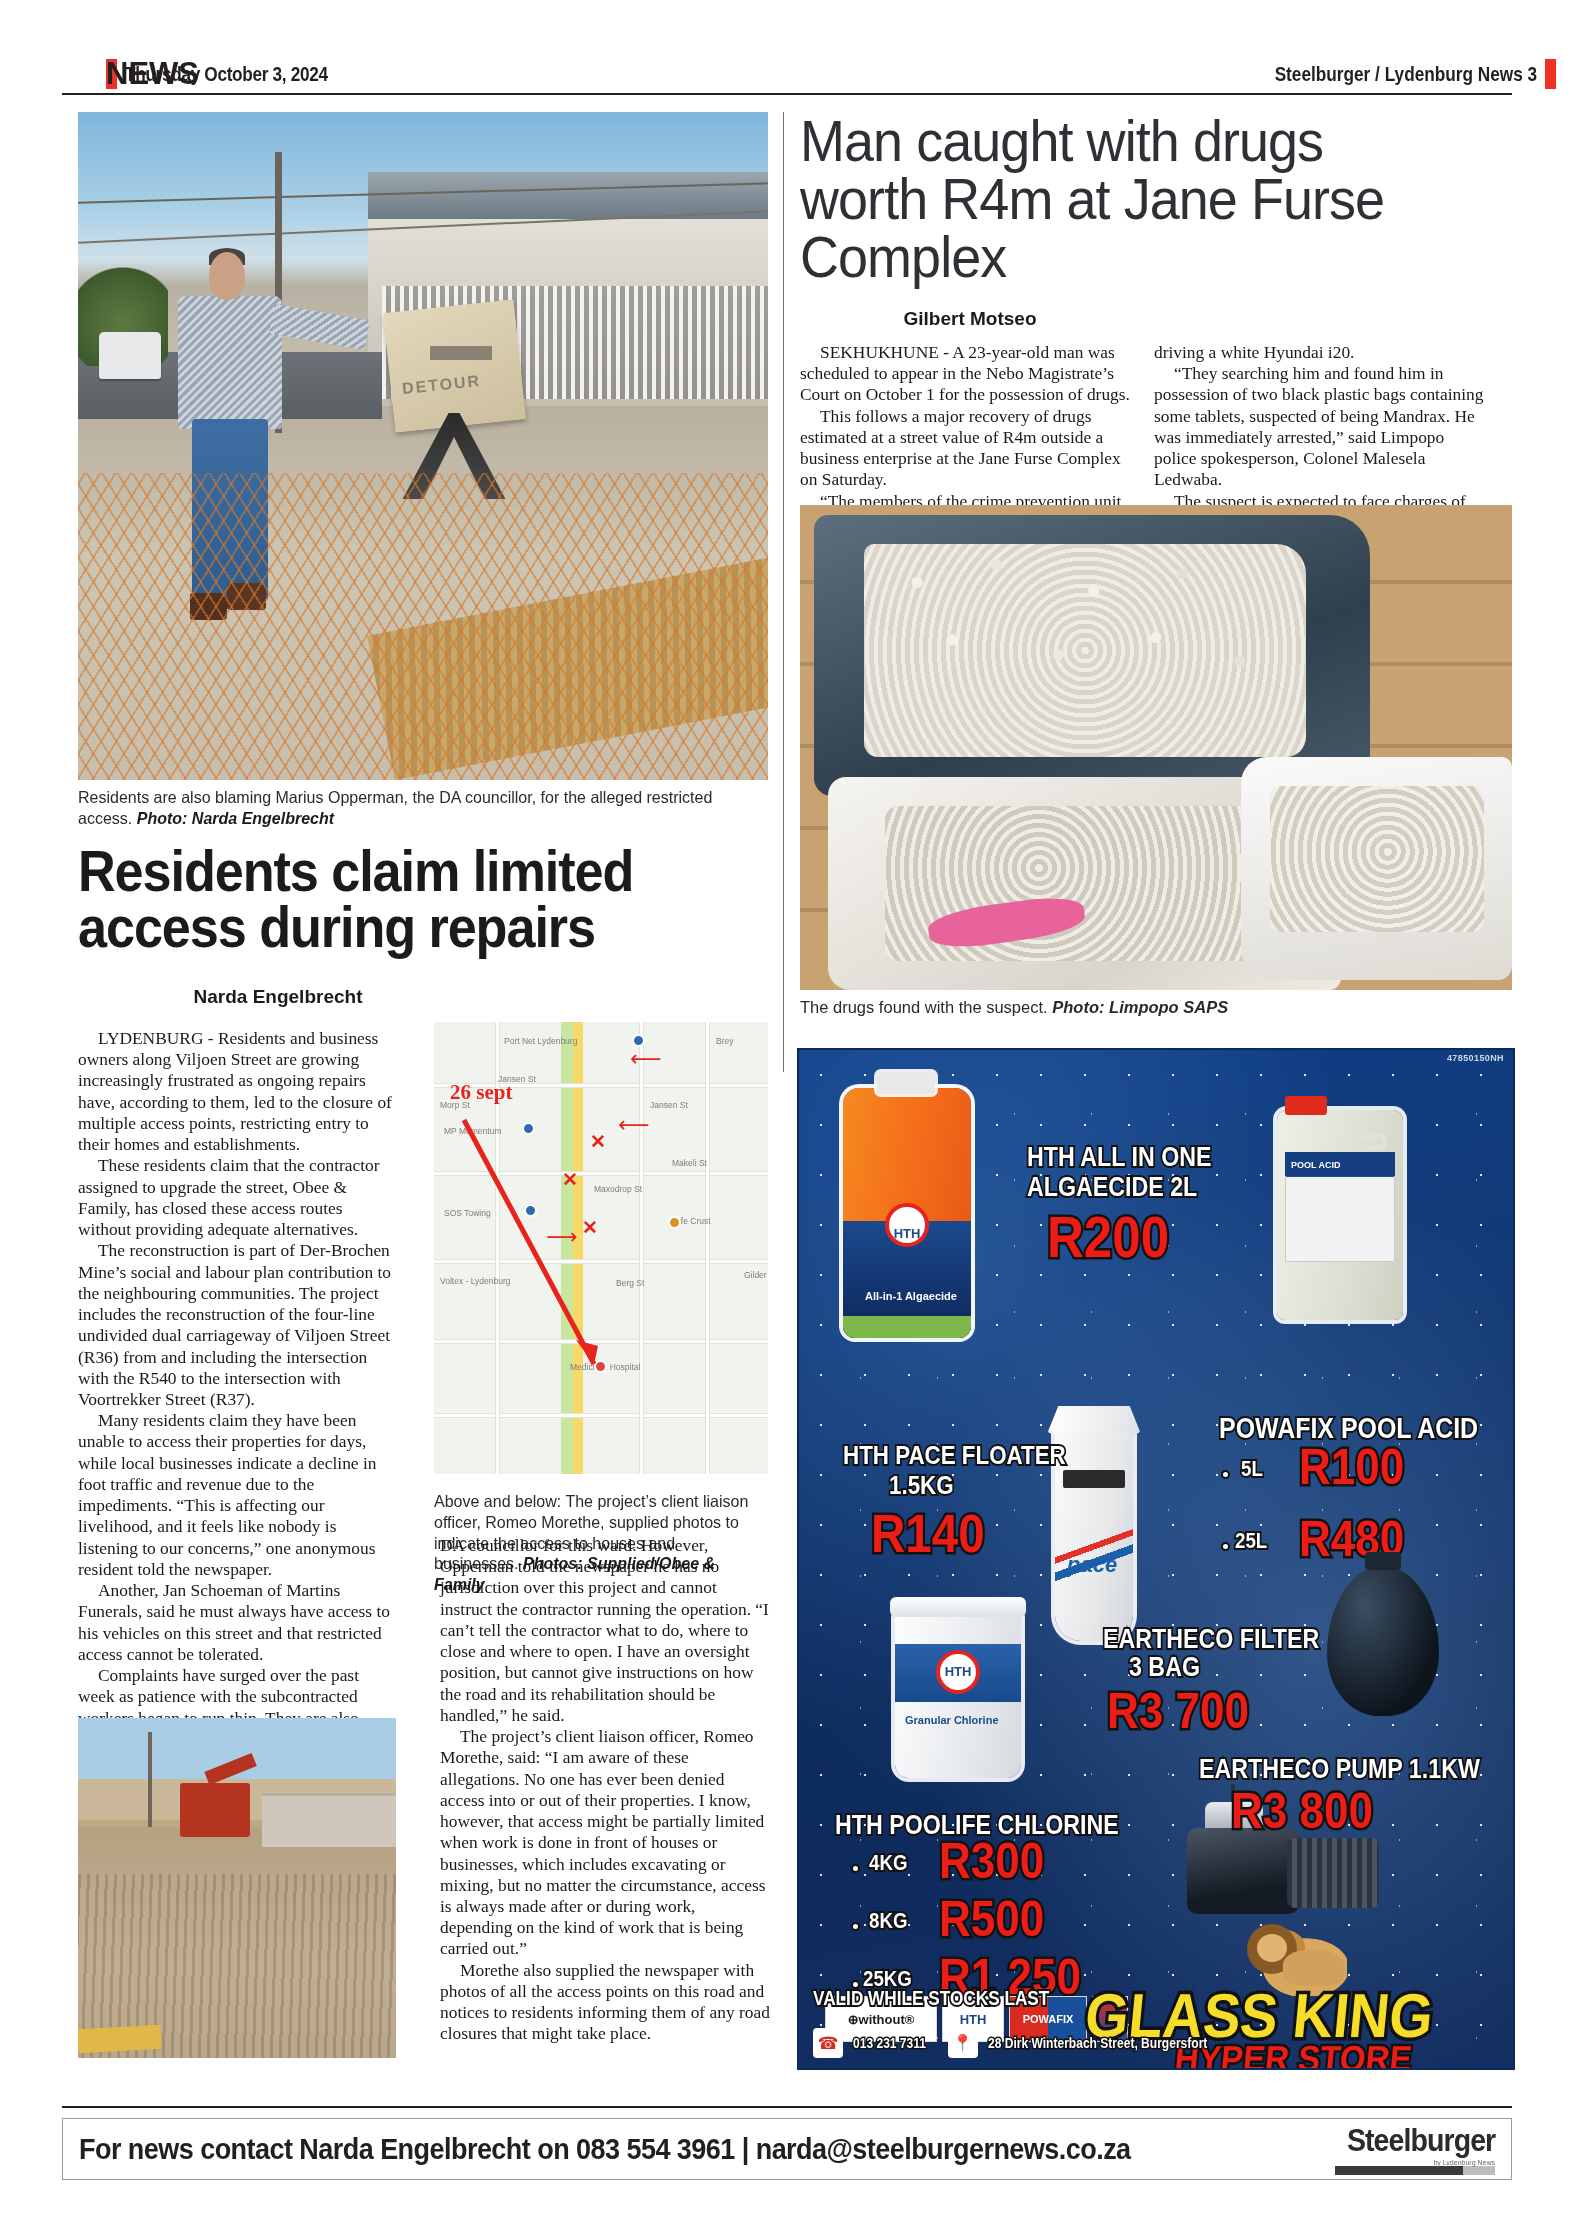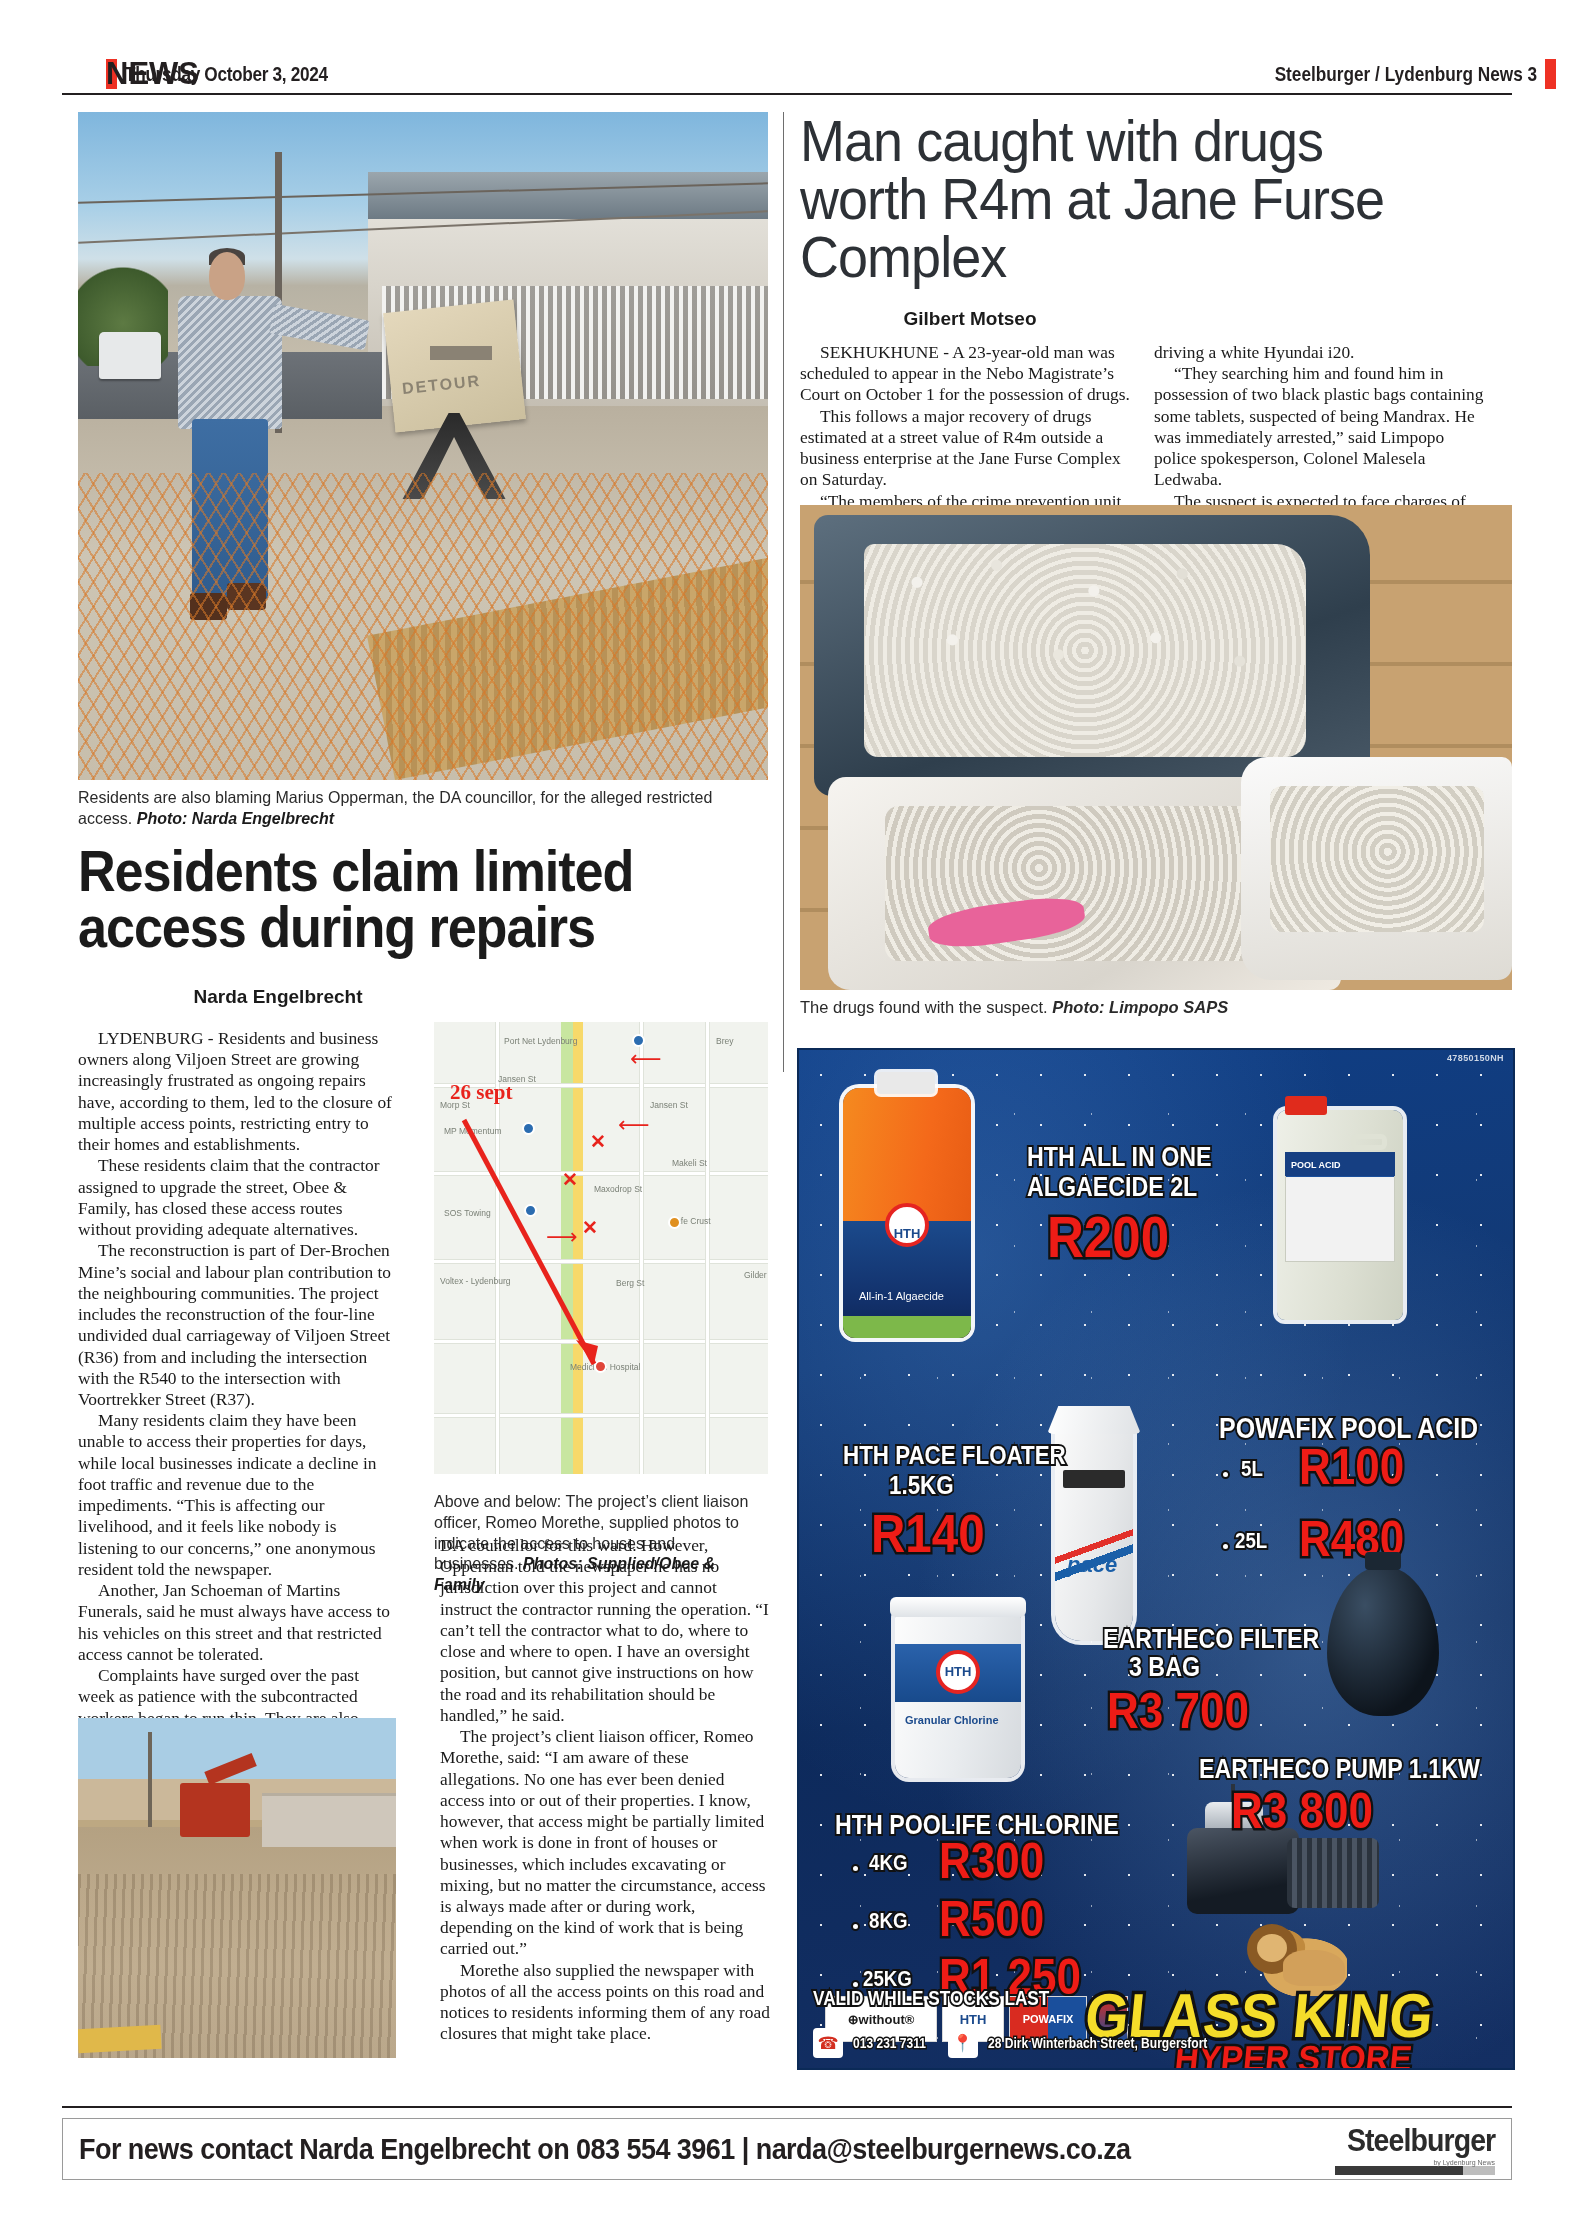--- a/index.html
+++ b/index.html
@@ -245,21 +245,21 @@
   .ad-bullet{position:absolute;width:9px;height:9px;border-radius:50%;background:#fff;border:2px solid #111;}
 
   .prod { position:absolute; }
   .bottle-alg{width:128px;height:250px;background:linear-gradient(100deg,#f58a1f,#f4691a 55%,#e25712);
     border-radius:16px 16px 12px 12px; box-shadow:0 0 0 4px rgba(255,255,255,.95);}
   .bottle-alg .cap{position:absolute;left:34px;top:-16px;width:58px;height:22px;background:#e9e9e9;border-radius:4px;box-shadow:0 0 0 3px rgba(255,255,255,.9);}
   .bottle-alg .lbl{position:absolute;left:0;bottom:0;width:100%;height:47%;background:linear-gradient(180deg,#1b4a8c,#12306a 70%,#0e2553);border-radius:0 0 12px 12px;}
   .bottle-alg .lblg{position:absolute;left:0;bottom:0;width:100%;height:9%;background:#7db84a;border-radius:0 0 12px 12px;}
   .bottle-alg .hth{position:absolute;left:50%;top:46%;transform:translateX(-50%);width:44px;height:44px;border-radius:50%;background:#ffffff;border:4px solid #e52421;}
   .bottle-alg .hthtxt{position:absolute;left:50%;top:55%;transform:translateX(-50%);color:#1b4a8c;font-size:13px;font-weight:bold;}
-  .bottle-alg .t1{position:absolute;left:16px;bottom:36px;color:#fff;font-size:11px;font-weight:normal;}
+  .bottle-alg .t1{position:absolute;left:22px;bottom:36px;color:#fff;font-size:11px;font-weight:bold;}
 
   .jug-acid{width:126px;height:210px;background:linear-gradient(100deg,#eef0e8,#dcdfd2 60%,#cdd1c2);
     border-radius:10px 10px 8px 8px;box-shadow:0 0 0 4px rgba(255,255,255,.9);}
   .jug-acid .cap{position:absolute;left:8px;top:-14px;width:42px;height:19px;background:#e02b1c;border-radius:3px;}
   .jug-acid .lbl{position:absolute;left:8px;top:42px;width:110px;height:110px;background:linear-gradient(180deg,#1a4f9c 0 22%,#f2f2f2 22% 100%);border:1px solid #c9ccc0;}
   .jug-acid .lbl2{position:absolute;left:8px;top:42px;width:110px;height:24px;background:#163f82;}
   .jug-acid .lt{position:absolute;left:14px;top:50px;color:#fff;font-size:9px;font-weight:bold;}
   .jug-acid .handle{position:absolute;right:16px;top:24px;width:36px;height:16px;border:5px solid #dfe2d5;border-radius:6px;}
 
   .floater{width:78px;height:215px;background:linear-gradient(100deg,#fbfbfb,#e6e8ea 60%,#d4d7da);

